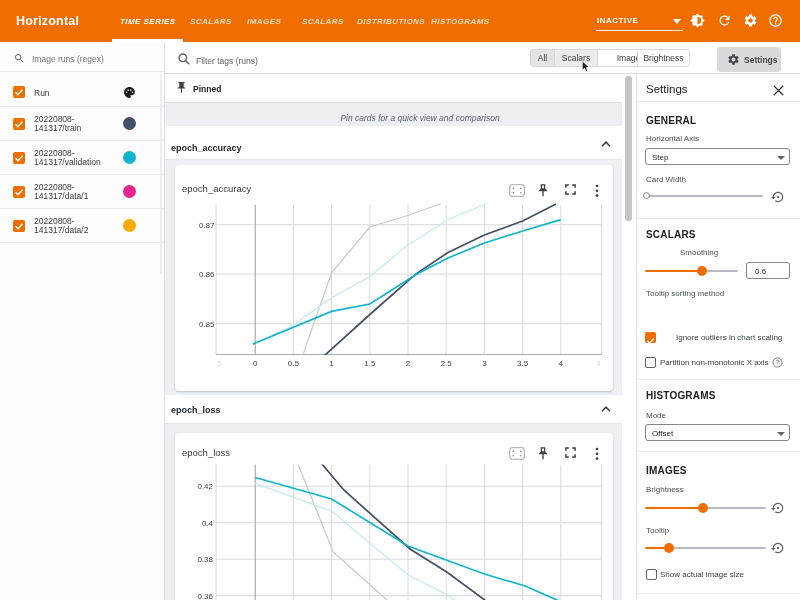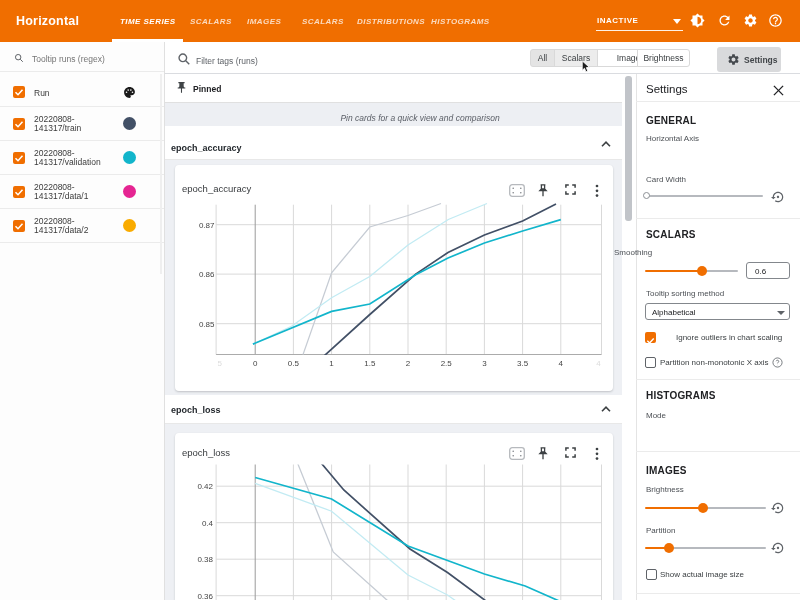--- a/index.html
+++ b/index.html
@@ -79,21 +79,21 @@
   </svg>
   <svg class="abs" style="left:768px; top:13px;" width="15" height="15" viewBox="0 0 24 24" fill="#fff">
     <path d="M12 2C6.48 2 2 6.48 2 12s4.48 10 10 10 10-4.48 10-10S17.52 2 12 2zm0 18c-4.41 0-8-3.59-8-8s3.59-8 8-8 8 3.59 8 8-3.59 8-8 8zm-1-4h2v2h-2zm1.61-9.96c-2.06-.3-3.88.97-4.43 2.79-.18.58.26 1.17.87 1.17h.2c.41 0 .74-.29.88-.67.32-.89 1.27-1.5 2.3-1.28.95.2 1.65 1.13 1.57 2.1-.1 1.34-1.62 1.63-2.45 2.88 0 .01-.01.01-.01.02-.01.02-.02.03-.03.05-.09.15-.18.32-.25.5-.01.03-.03.05-.04.08-.01.02-.01.04-.02.07-.12.34-.2.75-.2 1.25h2c0-.42.11-.77.28-1.07.02-.03.03-.06.05-.09.08-.14.18-.27.28-.39.01-.01.02-.03.03-.04.1-.12.21-.23.33-.34.96-.91 2.26-1.65 1.99-3.56-.24-1.74-1.61-3.21-3.35-3.47z"></path>
   </svg>
 
   <div id="sidebar" class="abs"></div>
   <svg class="abs" style="left:14px; top:53px;" width="10" height="10" viewBox="0 0 24 24" fill="none" stroke="#5f6368" stroke-width="2.4">
     <circle cx="10" cy="10" r="6.5"></circle>
       <line x1="15" y1="15" x2="21" y2="21"></line>
   </svg>
-  <div class="abs" style="left:32px; top:54px; font-size:8.5px; color:#757575;">Tooltip runs (regex)</div>
+  <div class="abs" style="left:32px; top:54px; font-size:8.5px; color:#757575;">Image runs (regex)</div>
   <div class="abs srow" style="top:42px; height:29.5px;"></div>
   <div class="abs srow" style="top:72px; height:35px;"></div>
   <div class="abs srow" style="top:107px; height:34px;"></div>
   <div class="abs srow" style="top:141px; height:34px;"></div>
   <div class="abs srow" style="top:175px; height:34px;"></div>
   <div class="abs srow" style="top:209px; height:34px;"></div>
 
   <div class="cbox" style="top:86px;">
       <svg width="12" height="12" viewBox="0 0 24 24" fill="none" stroke="#fff" stroke-width="3">
         <path d="M5 12.5l5 5 9-10"></path>
@@ -319,65 +319,69 @@
 
   <div id="panel" class="abs"></div>
   <div class="abs" style="left:646px; top:83px; font-size:11.5px; color:#202124;">Settings</div>
   <svg class="abs" style="left:773px; top:85px;" width="11" height="11" viewBox="0 0 12 12" stroke="#202124" stroke-width="1.4">
     <line x1="1" y1="1" x2="11" y2="11"></line>
       <line x1="11" y1="1" x2="1" y2="11"></line>
   </svg>
   <div class="pdivider abs" style="left:636px; top:101px;"></div>
   <div class="abs phead" style="left:646px; top:114.5px;">GENERAL</div>
   <div class="abs plabel" style="left:646px; top:134px;">Horizontal Axis</div>
+  <div class="abs pselect" style="left:645px; top:148px;">
+      <span>Step</span>
+    <div class="caret" style="left:131px; top:6.5px;"></div>
+    </div>
   <div class="abs plabel" style="left:646px; top:174.5px;">Card Width</div>
   <div class="abs track" style="left:647px; top:195px; width:116px; background:#b6b9be;"></div>
   <div class="abs" style="left:642.5px; top:191.5px; width:7px; height:7px; border-radius:50%; background:#fff; border:1.5px solid #8b9095;"></div>
   <svg class="abs" style="left:770.5px; top:190px;" width="14" height="14" viewBox="0 0 24 24" fill="#5f6368">
     <path d="M14 12c0-1.1-.9-2-2-2s-2 .9-2 2 .9 2 2 2 2-.9 2-2zm-2-9c-4.97 0-9 4.03-9 9H0l4 4 4-4H5c0-3.87 3.13-7 7-7s7 3.13 7 7-3.13 7-7 7c-1.51 0-2.91-.49-4.06-1.3l-1.42 1.44C8.04 20.3 9.94 21 12 21c4.97 0 9-4.03 9-9s-4.03-9-9-9z"></path>
   </svg>
   <div class="pdivider abs" style="left:636px; top:218px;"></div>
   <div class="abs phead" style="left:646px; top:229px;">SCALARS</div>
-  <div class="abs plabel" style="left:614px; top:248px;">Smoothing</div>
+  <div class="abs plabel" style="left:680px; top:248px;">Smoothing</div>
   <div class="abs track" style="left:645px; top:269.5px; width:57px; background:#f06e00;"></div>
   <div class="abs track" style="left:702px; top:269.5px; width:36px; background:#b6b9be;"></div>
   <div class="abs knob" style="left:696.5px; top:265.5px;"></div>
   <div class="abs" style="left:746px; top:262px; width:44px; height:17px; border:1px solid #83878c; border-radius:3px;">
     <span style="position:absolute; left:8px; top:4px; font-size:8px; color:#202124;">0.6</span>
     </div>
   <div class="abs plabel" style="left:646px; top:289px;">Tooltip sorting method</div>
-  <div class="abs pselect" style="left:645px; top:303px;">
-      <span>Alphabetical</span>
-    <div class="caret" style="left:131px; top:6.5px;"></div>
-    </div>
   <div class="abs pcheck" style="left:645px; top:331.5px; background:#f06e00;">
     <svg width="11" height="11" viewBox="0 0 24 24" fill="none" stroke="#fff" stroke-width="3">
         <path d="M5 12.5l5 5 9-10"></path>
       </svg></div>
   <div class="abs pchecklabel" style="left:660px; top:333px;padding-left:16px;">Ignore outliers in chart scaling</div>
   <div class="abs pcheck" style="left:645px; top:356.5px; border:1.5px solid #5f6368; background:#fff;"></div>
   <div class="abs pchecklabel" style="left:660px; top:358px;">Partition non-monotonic X axis</div>
   <svg class="abs" style="left:772px; top:356.5px;" width="11" height="11" viewBox="0 0 24 24" fill="none" stroke="#5f6368" stroke-width="1.8">
     <circle cx="12" cy="12" r="10"></circle>
     <path d="M9.2 9.2c.3-1.5 1.6-2.4 3.1-2.2 1.4.2 2.5 1.4 2.4 2.8-.1 1.9-2.6 2.1-2.6 4.1" fill="none"></path>
     <circle cx="12" cy="17.5" r="0.6" fill="#5f6368" stroke="none"></circle>
   </svg>
   <div class="pdivider abs" style="left:636px; top:379px;"></div>
   <div class="abs phead" style="left:646px; top:390px;">HISTOGRAMS</div>
   <div class="abs plabel" style="left:646px; top:410.5px;">Mode</div>
+  <div class="abs pselect" style="left:645px; top:424px;">
+      <span>Offset</span>
+    <div class="caret" style="left:131px; top:6.5px;"></div>
+    </div>
   <div class="pdivider abs" style="left:636px; top:451px;"></div>
   <div class="abs phead" style="left:646px; top:465px;">IMAGES</div>
   <div class="abs plabel" style="left:646px; top:485px;">Brightness</div>
   <div class="abs track" style="left:645px; top:506.5px; width:58px; background:#f06e00;"></div>
   <div class="abs track" style="left:703px; top:506.5px; width:63px; background:#b6b9be;"></div>
   <div class="abs knob" style="left:697.5px; top:502.5px;"></div>
   <svg class="abs" style="left:770.5px; top:500.5px;" width="14" height="14" viewBox="0 0 24 24" fill="#5f6368">
     <path d="M14 12c0-1.1-.9-2-2-2s-2 .9-2 2 .9 2 2 2 2-.9 2-2zm-2-9c-4.97 0-9 4.03-9 9H0l4 4 4-4H5c0-3.87 3.13-7 7-7s7 3.13 7 7-3.13 7-7 7c-1.51 0-2.91-.49-4.06-1.3l-1.42 1.44C8.04 20.3 9.94 21 12 21c4.97 0 9-4.03 9-9s-4.03-9-9-9z"></path>
   </svg>
-  <div class="abs plabel" style="left:646px; top:525.5px;">Partition</div>
+  <div class="abs plabel" style="left:646px; top:525.5px;">Tooltip</div>
   <div class="abs track" style="left:645px; top:547px; width:24px; background:#f06e00;"></div>
   <div class="abs track" style="left:669px; top:547px; width:97px; background:#b6b9be;"></div>
   <div class="abs knob" style="left:663.5px; top:543px;"></div>
   <svg class="abs" style="left:770.5px; top:541px;" width="14" height="14" viewBox="0 0 24 24" fill="#5f6368">
     <path d="M14 12c0-1.1-.9-2-2-2s-2 .9-2 2 .9 2 2 2 2-.9 2-2zm-2-9c-4.97 0-9 4.03-9 9H0l4 4 4-4H5c0-3.87 3.13-7 7-7s7 3.13 7 7-3.13 7-7 7c-1.51 0-2.91-.49-4.06-1.3l-1.42 1.44C8.04 20.3 9.94 21 12 21c4.97 0 9-4.03 9-9s-4.03-9-9-9z"></path>
   </svg>
   <div class="abs pcheck" style="left:645.5px; top:568.5px; border:1.5px solid #5f6368; background:#fff;"></div>
   <div class="abs pchecklabel" style="left:660px; top:570px;">Show actual image size</div>
   <div class="pdivider abs" style="left:636px; top:593px;"></div>
 </div>

